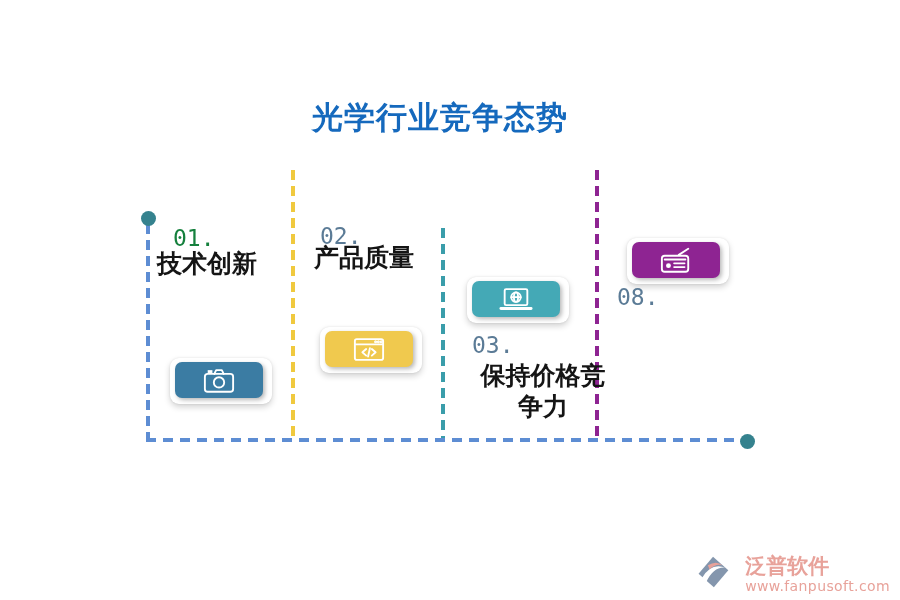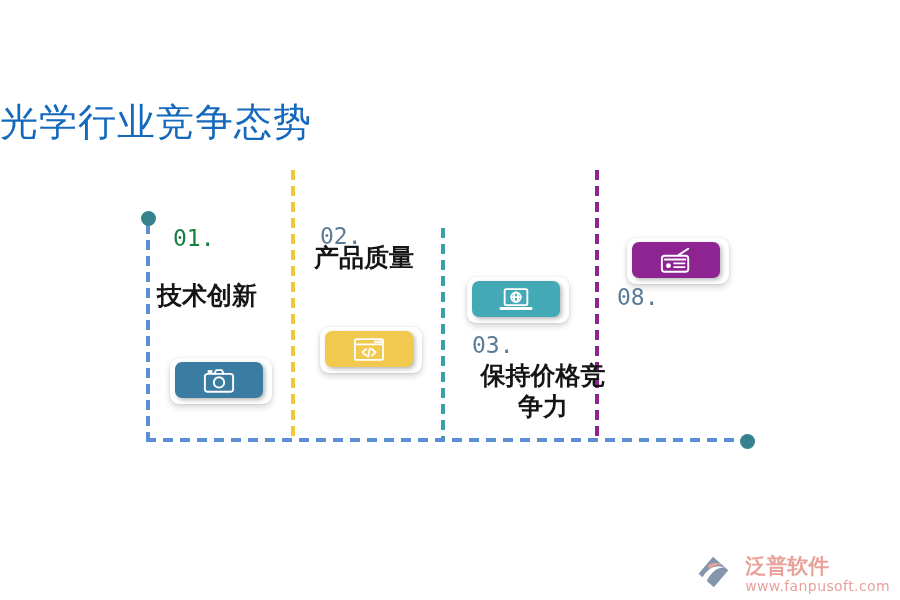--- a/index.html
+++ b/index.html
@@ -1,20 +1,20 @@
 <!DOCTYPE html>
 <html><head>
 <meta charset="utf-8">
 <style>
   html,body { margin:0; padding:0; background:#fff; }
   .stage { position:relative; width:900px; height:600px; background:#ffffff;
            font-family:"DejaVu Sans", sans-serif; overflow:hidden; }
 
-  .title { position:absolute; top:97px; left:0; width:880px; text-align:left;
-           font-size:38px; font-weight:normal; letter-spacing:1px; }
+  .title { position:absolute; top:97px; left:0; width:880px; text-align:center;
+           font-size:31px; font-weight:bold; letter-spacing:1px; }
 
   .vline { position:absolute; width:4px;
            background:repeating-linear-gradient(to bottom, var(--c) 0 10px, transparent 10px 16px); }
   .v1 { left:146px; top:224px; height:218px; }
   .v2 { left:291px; top:170px; height:272px; }
   .v3 { left:441px; top:228px; height:214px; }
   .v4 { left:595px; top:170px; height:272px; }
   .hline { position:absolute; left:146px; top:438px; width:596px; height:4px;
            background:repeating-linear-gradient(to right, var(--c) 0 10px, transparent 10px 17px); }
   .dot { position:absolute; width:15px; height:15px; border-radius:50%; }
@@ -22,21 +22,21 @@
   .dot-end { left:740px; top:434px; }
 
   .num { position:absolute; font-family:"DejaVu Sans Mono", monospace;
          font-size:23px; line-height:1; }
   .n1 { left:173px; top:227px; }
   .n2 { left:320px; top:207px;margin-top:18px; }
   .n3 { left:463px; top:334px;margin-left:9px; }
   .n4 { left:617px; top:286px; }
 
   .lbl { position:absolute; font-size:25px; font-weight:bold; line-height:31px; }
-  .l1 { left:157px; top:280px;font-family:Liberation Serif, serif; }
+  .l1 { left:157px; top:248px;font-family:Liberation Serif, serif; }
   .l2 { left:314px; top:242px; }
   .l3 { left:473px; top:360px; width:140px; text-align:center; }
   .l4 { left:627px; top:329px; }
 
   .card { position:absolute; width:102px; height:46px; background:#ffffff;
           border-radius:9px;
           box-shadow:0 3px 6px rgba(0,0,0,0.18), 0 0 2px rgba(0,0,0,0.10); }
   .c1 { left:170px; top:358px; }
   .c2 { left:320px; top:327px; }
   .c3 { left:467px; top:277px; }

